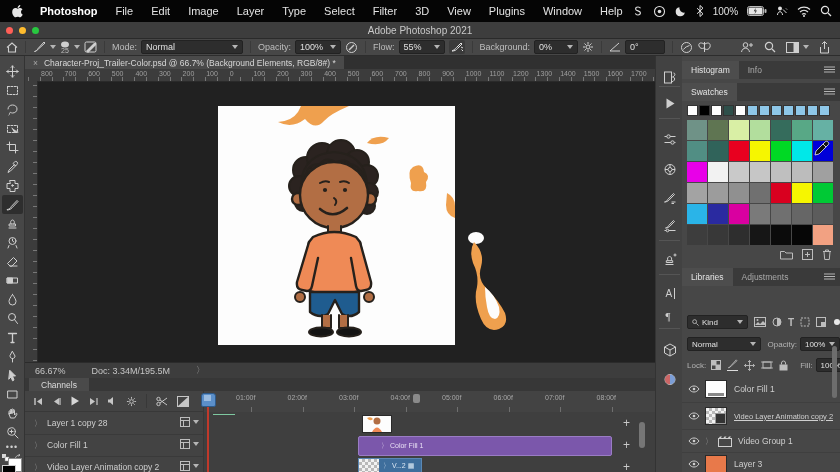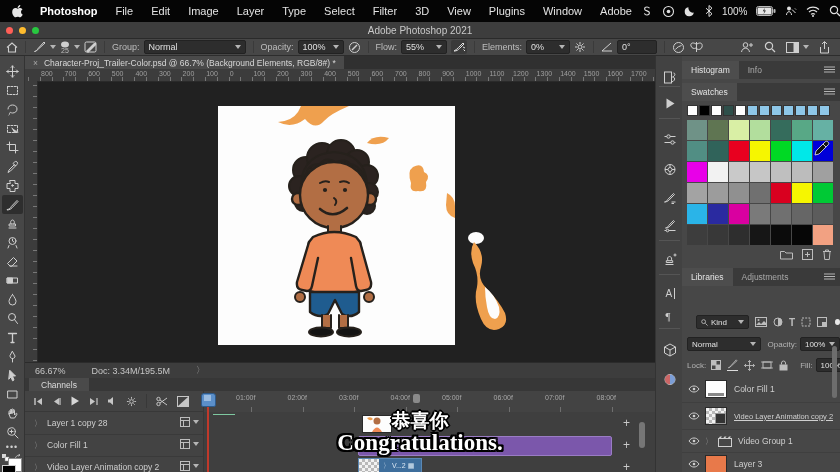--- a/index.html
+++ b/index.html
@@ -106,21 +106,21 @@
         <span class="mi">Edit</span>
         <span class="mi">Image</span>
         <span class="mi">Layer</span>
         <span class="mi">Type</span>
         <span class="mi">Select</span>
         <span class="mi">Filter</span>
         <span class="mi">3D</span>
         <span class="mi">View</span>
         <span class="mi">Plugins</span>
         <span class="mi">Window</span>
-        <span class="mi">Adobe</span>
+        <span class="mi">Help</span>
       </span>
     <span id="menu-status">
       <span class="sic">
           <svg width="12" height="12" viewBox="0 0 12 12">
             <path d="M8.5 3.2C8.1 2.4 7.1 2 6 2 4.6 2 3.6 2.8 3.6 3.9c0 2.5 4.8 1.5 4.8 3.9 0 1.2-1 2.2-2.4 2.2-1.2 0-2.3-.6-2.6-1.6" stroke="#e0e0e0" stroke-width="1.1" fill="none"></path>
           </svg>
         </span>
       <span class="sic">
           <svg width="13" height="13" viewBox="0 0 13 13">
             <circle cx="6.5" cy="6.5" r="5" stroke="#e0e0e0" stroke-width="1.1" fill="none"></circle>
@@ -197,21 +197,21 @@
       </span>
         <span class="caret"></span>
     </span>
     <span>
         <svg width="13" height="12" viewBox="0 0 13 12">
           <rect x="1" y="1" width="11" height="10" rx="1.5" stroke="#cfcfcf" fill="none"></rect>
           <path d="M2 10 10 2h2v2l-8 8z" fill="#cfcfcf"></path>
         </svg>
       </span>
     <span class="ob-sep"></span>
-    <span class="obl">Group:</span>
+    <span class="obl">Mode:</span>
     <span class="well" style="width:92px">
         <span>Normal</span>
         <span class="caret" style="margin-left:auto"></span>
       </span>
     <span class="ob-sep"></span>
     <span class="obl">Opacity:</span>
     <span class="well" style="width:36px">
         <span>100%</span>
         <span class="caret" style="margin-left:auto"></span>
       </span>
@@ -227,21 +227,21 @@
         <span>55%</span>
         <span class="caret" style="margin-left:auto"></span>
       </span>
     <span style="background:#3a3a3a;border-radius:2px;padding:1px">
         <svg width="14" height="12" viewBox="0 0 14 12">
           <path d="M2 10C4 9 5 8 6.5 6.5L11 2l1 1-4.5 4.5C6 9 5 10 2 10z" stroke="#e0e0e0" fill="none"></path>
           <path d="M11 6l2 1M11.5 8.5 13 10" stroke="#e0e0e0"></path>
         </svg>
       </span>
     <span class="ob-sep"></span>
-    <span class="obl">Elements:</span>
+    <span class="obl">Background:</span>
     <span class="well" style="width:34px">
         <span>0%</span>
         <span class="caret" style="margin-left:auto"></span>
       </span>
     <span>
         <svg width="12" height="12" viewBox="0 0 12 12">
           <circle cx="6" cy="6" r="2" stroke="#cfcfcf" fill="none"></circle>
           <path d="M6 1v2M6 9v2M1 6h2M9 6h2M2.5 2.5l1.4 1.4M8.1 8.1l1.4 1.4M9.5 2.5 8.1 3.9M3.9 8.1 2.5 9.5" stroke="#cfcfcf"></path>
         </svg>
       </span>
@@ -930,21 +930,21 @@
       <span class="ptab active">Libraries</span>
       <span class="ptab">Adjustments</span>
       <span class="pmenu">
           <svg width="11" height="8" viewBox="0 0 11 8">
             <path d="M0 1h11M0 3.5h11M0 6h11" stroke="#b5b5b5"></path>
           </svg>
         </span>
     </div>
 
     <div class="lrow" style="top:256px;height:20px;gap:6px">
-      <span class="well" style="width:52px;margin-left:14px">
+      <span class="well" style="width:52px;margin-left:5px">
         <svg width="7" height="7" viewBox="0 0 8 8" style="margin-right:3px">
             <circle cx="3" cy="3" r="2.2" stroke="#bbb" fill="none"></circle>
             <path d="M5 5l2.5 2.5" stroke="#bbb"></path>
           </svg>
         <span style="font-size:8px">Kind</span>
           <span class="caret" style="margin-left:auto"></span>
       </span>
       <span>
           <svg width="12" height="10" viewBox="0 0 12 10">
             <rect x="0.5" y="0.5" width="11" height="9" stroke="#bdbdbd" fill="none"></rect>
@@ -1060,18 +1060,14 @@
             <path d="M1 4C2.5 1.8 4 1 6 1s3.5.8 5 3c-1.5 2.2-3 3-5 3S2.5 6.2 1 4z" stroke="#cfcfcf" fill="none"></path>
             <circle cx="6" cy="4" r="1.3" fill="#cfcfcf"></circle>
           </svg>
           <span class="lthumb" style="background:#e8794a"></span>
           <span class="lname" style="">Layer 3</span>
         </div>
       </div>
     <div id="rp-scroll"></div>
   </div>
 
-  <div id="subs" class="abs">
-    <div id="sub-cn">恭喜你</div>
-    <div id="sub-en">Congratulations.</div>
-  </div>
 
 </div>
 
 </body></html>

